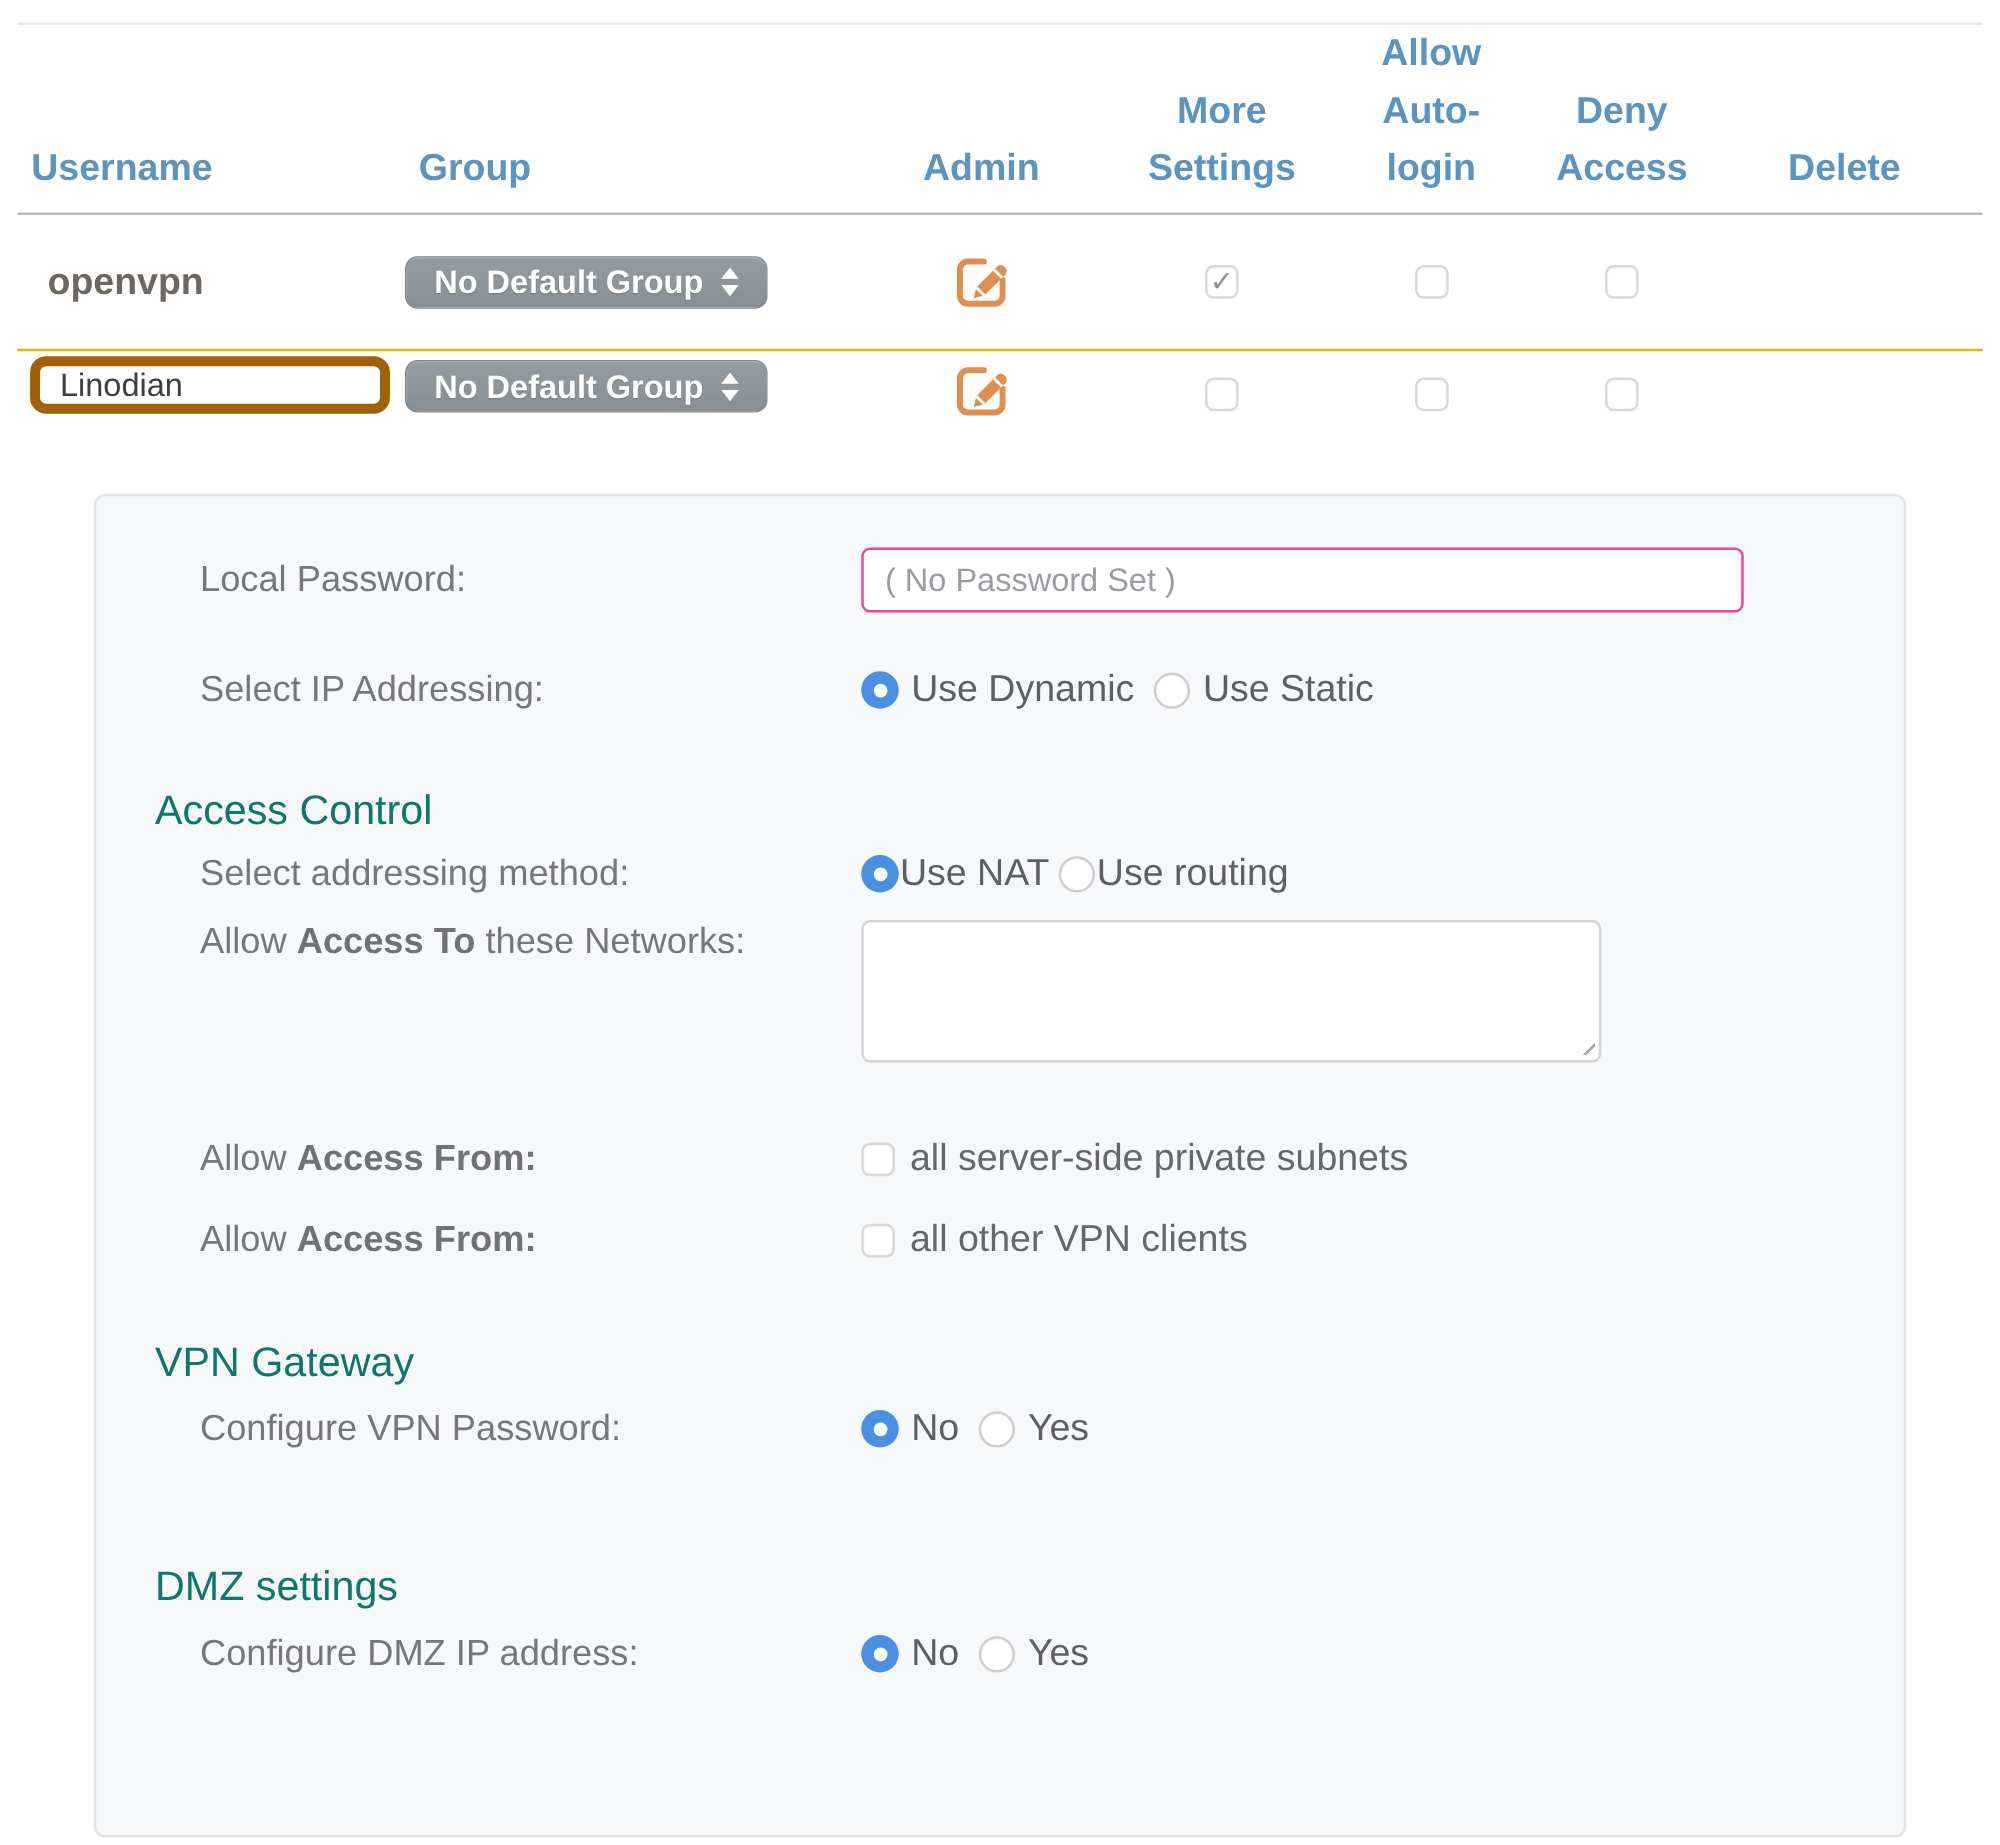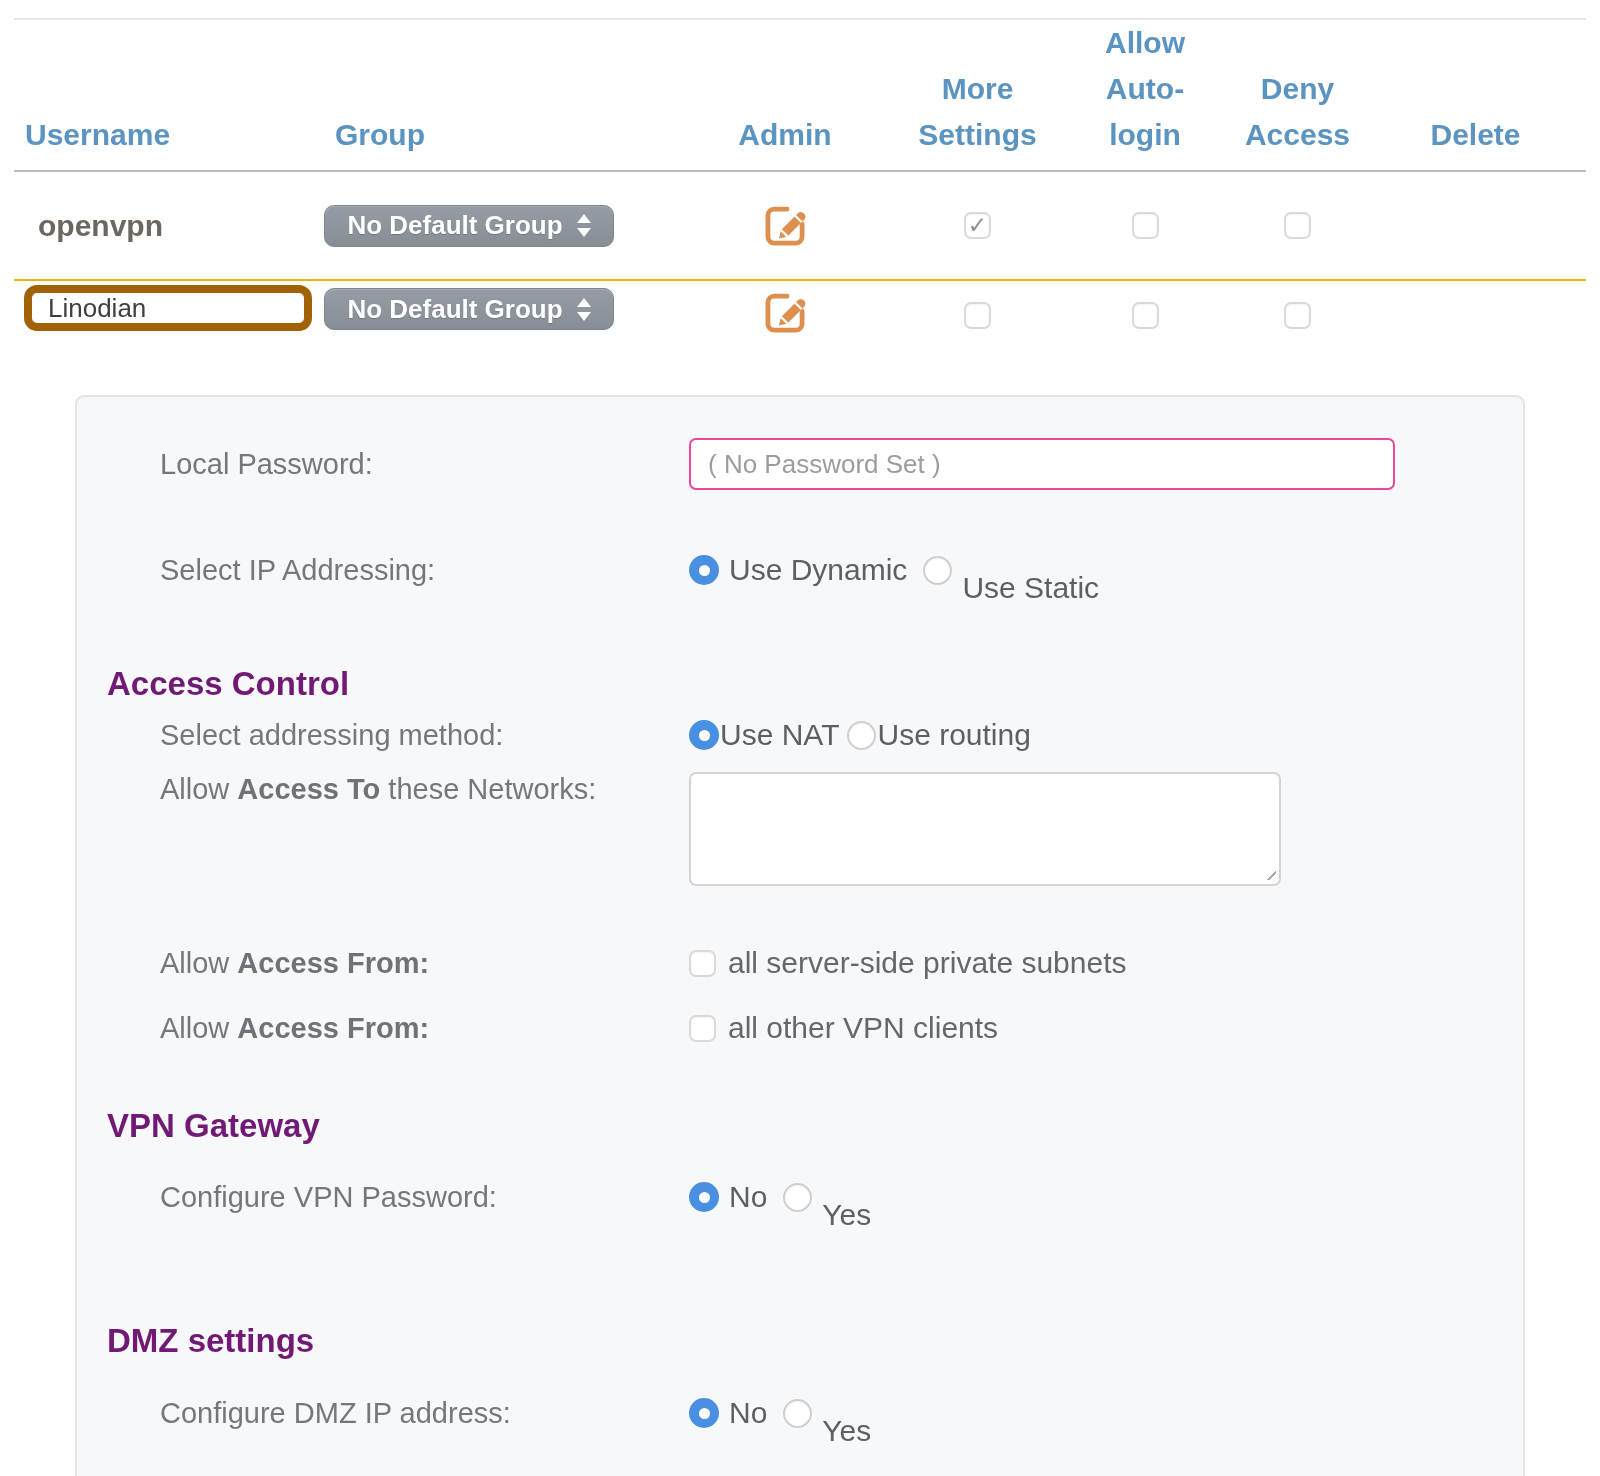--- a/index.html
+++ b/index.html
@@ -66,21 +66,21 @@
     background:#f7f8f9; border:2px solid #e3e4e6; border-radius:9px;
     padding:41px 0 128px 0;
   }
   .prow { display:flex; align-items:center; }
   .prow.top { align-items:flex-start; }
   .plabel {
     width:612px; padding-left:83px; font-size:29px; color:#76777c; line-height:34px;
   }
   .plabel b { font-weight:bold; color:#717277; }
   .sect {
-    font-size:33px; font-weight:bold; color:#701a75; padding-left:30px; line-height:38px;
+    font-size:33px; font-weight:normal; color:#0f766e; padding-left:47px; line-height:38px;
   }
 
   .pw-input {
     width:706px; height:52px; border:2px solid #ec4899; border-radius:7px;
     background:#fff; font-family:inherit; font-size:26px; color:#000000;
     padding:0 17px; outline:none;
   }
   .pw-input::placeholder { color:#9b9ca1; opacity:1; }
 
   .radios { display:flex; align-items:center; }
@@ -88,21 +88,21 @@
     width:29px; height:29px; border-radius:50%; background:#fff;
     border:2px solid #cfcfd1; flex:0 0 auto; cursor:pointer; position:relative;
     box-shadow:inset 0 1px 2px rgba(0,0,0,.04);
   }
   .radio.on { background:#4a90e2; border:none; width:30px; height:30px; box-shadow:none; }
   .radio.on::after {
     content:""; position:absolute; width:11px; height:11px; border-radius:50%;
     background:#fff; left:9.5px; top:9.5px;
   }
   .rlabel { font-size:30px; color:#5e5f63; margin:0 16px 0 10px; white-space:nowrap; }
-  .rlabel.last { margin-right:0;margin-top:36px; }
+  .rlabel.last { margin-right:0; }
   .radios.tight .rlabel { margin:0 8px 0 1px; }
 
   .ta-wrap { position:relative; width:592px; height:114px; }
   .nets {
     width:592px; height:114px; resize:none; border:2px solid #d4d4d6; border-radius:7px;
     background:#fff; font-family:inherit; font-size:26px; color:#4a4a4e;
     padding:10px 14px; outline:none; display:block;
   }
   .grip {
     position:absolute; right:5px; bottom:6px; width:14px; height:14px; pointer-events:none;

